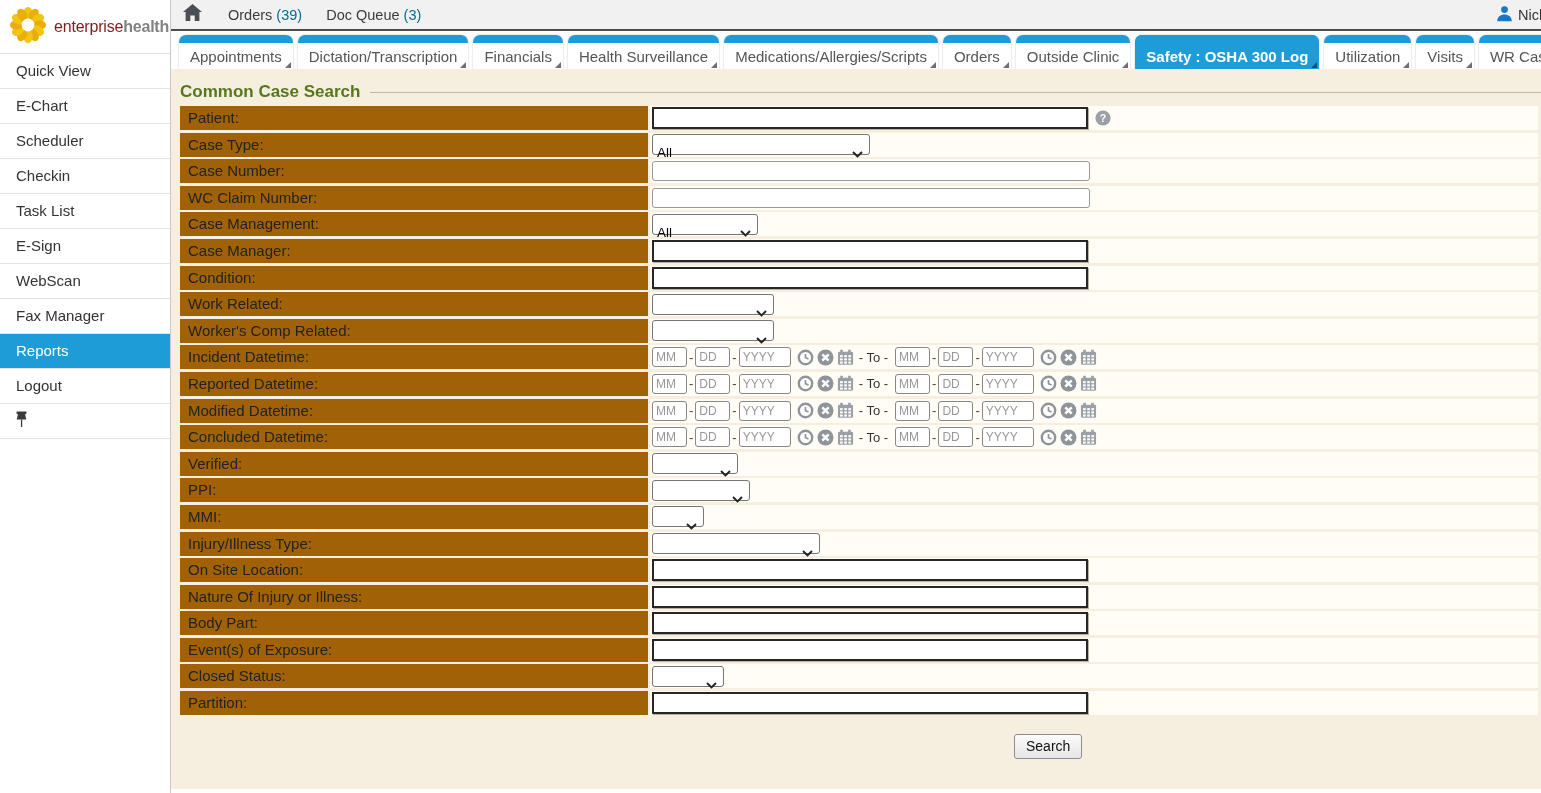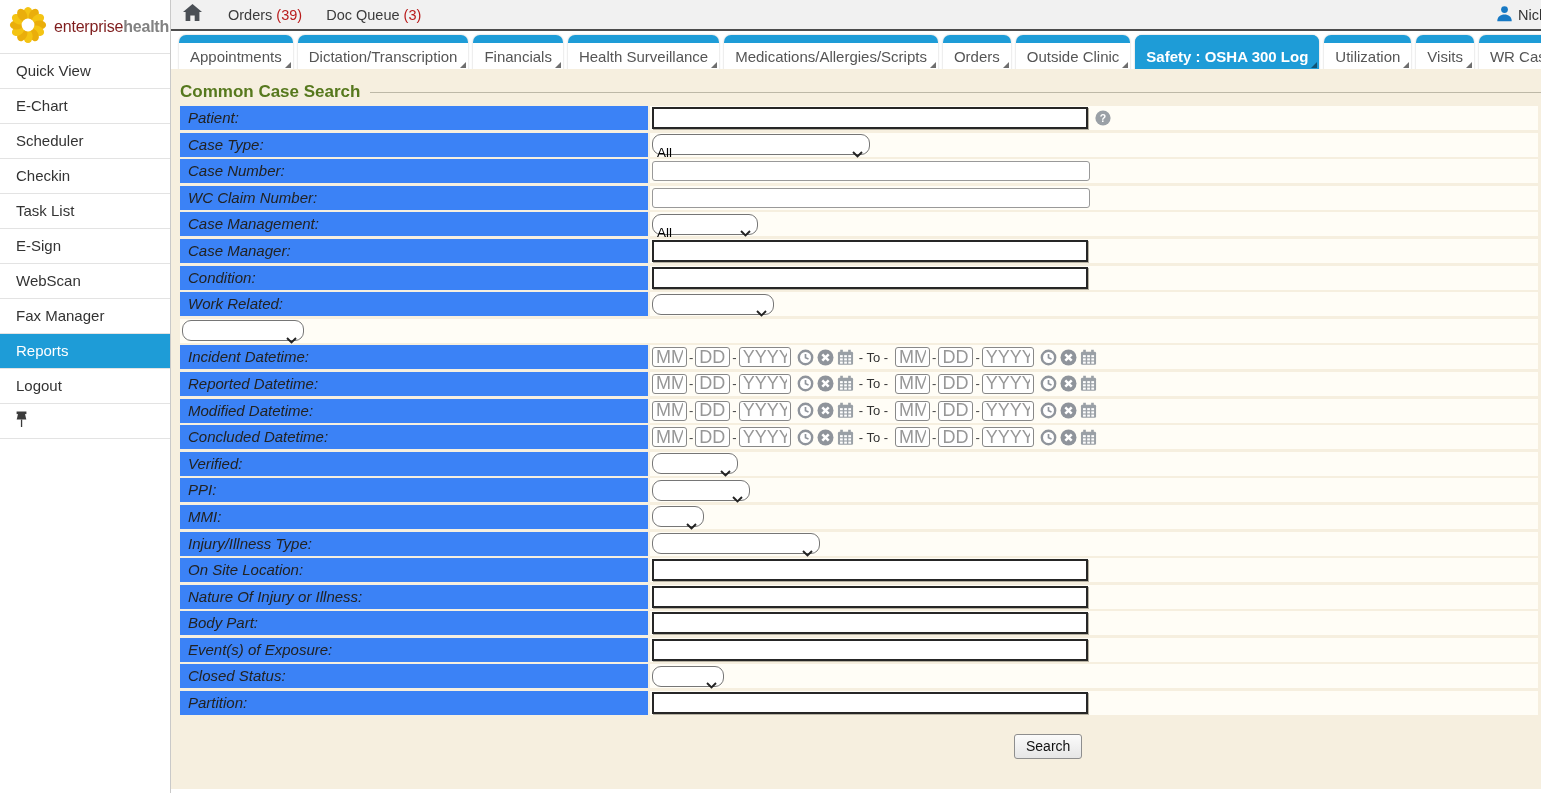--- a/index.html
+++ b/index.html
@@ -20,21 +20,21 @@
   .side-item.active { background:#1E9CD7; color:#fff; }
   .pin-row { height:35px; display:flex; align-items:center; padding-left:15px;
     border-bottom:1px solid #e3e3e3; }
 
   
   .topbar { position:absolute; left:171px; top:0; width:1370px; height:31px;
     background:#f1f1f1; border-bottom:2px solid #4c4c4c; display:flex;
     align-items:center; padding-left:12px; }
   .tb-home { display:flex; align-items:center; margin-right:26px; cursor:pointer; }
   .tb-item { font-size:14.5px; color:#3c3c3c; margin-right:24px; cursor:pointer; white-space:nowrap; }
-  .tb-item .cnt { color:#b91c1c; }
+  .tb-item .cnt { color:#0369a1; }
   .tb-user { position:absolute; left:1320px; top:0; height:29px; display:flex;
     align-items:center; white-space:nowrap; cursor:pointer; }
   .tb-user span { font-size:14.5px; color:#333; margin-left:5px; }
 
   
   .tabsrow { position:absolute; left:171px; top:31px; width:1370px; height:42px;
     background:#fff; border-bottom:2px solid #4c4c4c; display:flex;
     align-items:flex-start; gap:5px; padding:4px 0 0 8px; overflow:hidden; }
   .tab { position:relative; height:36px; background:#fff; border-radius:7px 7px 0 0;
     overflow:hidden; box-shadow:0 0 2px rgba(0,0,0,.25); cursor:pointer; flex:none; }
@@ -49,37 +49,37 @@
 
   
   .content { position:absolute; left:171px; top:69px; width:1370px; height:720px;
     background:#f6efdf; overflow:hidden; }
   .cs-header { display:flex; align-items:center; margin:13px 0 0 9px; height:20px; }
   .cs-title { color:#56781D; font-size:17px; font-weight:bold; white-space:nowrap; }
   .cs-rule { flex:1; height:1px; background:#bdb8a7; margin-left:10px; }
 
   .form { margin:4px 3px 0 9px; }
   .frow { display:flex; height:24px; margin-bottom:2.6px; }
-  .flabel { width:468px; flex:none; background:#3b82f6; font-size:15px; color:#222;
-    line-height:24px; padding-left:8px; margin-right:2px; white-space:nowrap; overflow:hidden;font-style:italic; }
+  .flabel { width:468px; flex:none; background:#a16207; font-size:15px; color:#222;
+    line-height:24px; padding-left:8px; margin-right:2px; white-space:nowrap; overflow:hidden; }
   .fcell { flex:1; background:#fffdf6; display:flex; align-items:center; padding-left:2px; }
 
   input.ti { height:20px; font-size:13.5px; padding:0 4px; background:#fff; outline:none;
     font-family:"Liberation Sans", sans-serif; }
   input.ti.dark { height:22px; border:2px solid #262626;
     box-shadow:1px 1px 0 #b7b2a3; border-radius:0; }
   input.ti.light { border:1px solid #999; border-radius:3px; }
 
-  .sel { height:21px; background:#fff; border:1px solid #767676; border-radius:9px;
+  .sel { height:21px; background:#fff; border:1px solid #767676; border-radius:3px;
     display:flex; align-items:center; justify-content:space-between; padding:16px 6px 0 4px;
     cursor:pointer; flex:none; }
   .sel .sv { font-size:13.5px; color:#000; }
 
   .dgroup { display:flex; align-items:center; }
-  input.dt { height:20px; border:1px solid #888; border-radius:3px; font-size:18px;
+  input.dt { height:20px; border:1px solid #888; border-radius:3px; font-size:12px;
     padding:0 3px; outline:none; font-family:"Liberation Sans", sans-serif; }
   input.dt::placeholder, input.ti::placeholder { color:#979797; }
   .dt.mm, .dt.dd { width:35px; }
   .dt.yy { width:52px; }
   .dsh { color:#444; font-size:13px; margin:0 2px; }
   .dicons { display:flex; align-items:center; margin-left:6px; gap:3px; }
   .dicon { width:17px; height:17px; display:inline-flex; cursor:pointer; }
   .rsep { font-size:13px; color:#333; margin:0 7px 0 5px; white-space:nowrap; }
   .helpic { margin-left:7px; display:inline-flex; cursor:pointer; }
 
@@ -276,20 +276,21 @@
           <div class="fcell">
             <div class="sel" style="width: 122px;">
               <span class="sv"></span>
               <span><svg width="11" height="7" viewBox="0 0 11 7">
                   <path d="M1 1l4.5 4.5L10 1" fill="none" stroke="#222" stroke-width="1.9"></path>
                 </svg></span>
             </div>
           </div>
         </div>
         <div class="frow">
+          <div class="flabel">Worker's Comp Related:</div>
           <div class="fcell">
             <div class="sel" style="width: 122px;">
               <span class="sv"></span>
               <span><svg width="11" height="7" viewBox="0 0 11 7">
                   <path d="M1 1l4.5 4.5L10 1" fill="none" stroke="#222" stroke-width="1.9"></path>
                 </svg></span>
             </div>
           </div>
         </div>
         <div class="frow">

